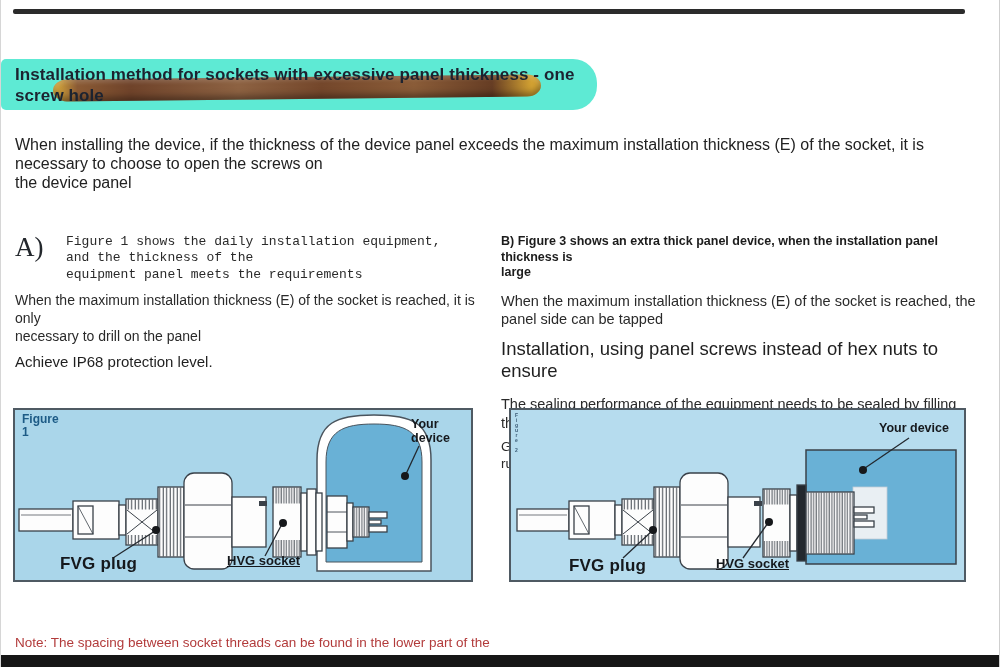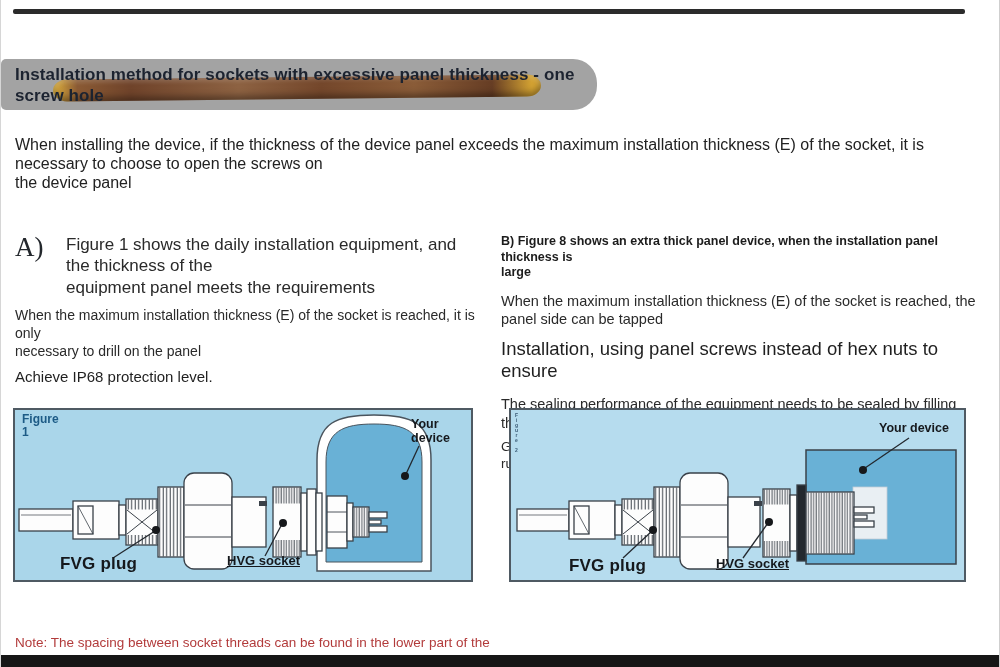--- a/index.html
+++ b/index.html
@@ -8,40 +8,40 @@
     position:relative; width:1000px; height:667px; background:#ffffff;
     font-family:"Liberation Sans", sans-serif; overflow:hidden; margin:0 auto;
     border-left:1px solid #d6d6d6; border-right:1px solid #cfcfcf;
   }
   .preline { white-space:pre-line; }
   .top-bar { position:absolute; left:12px; top:9px; width:952px; height:5px; background:#2b2b2b; border-radius:2px; }
   .bottom-bar { position:absolute; left:0; top:655px; width:1000px; height:12px; background:#161616; }
 
   .title-banner {
     position:absolute; left:0; top:59px; width:596px; height:51px;
-    background:#a3a3a3; border-radius:5px 24px 24px 5px;
+    background:#5eead4; border-radius:5px 24px 24px 5px;
   }
   .brush-stroke {
     position:absolute; left:52px; top:18px; width:488px; height:22px;
     border-radius:14px / 11px; transform:rotate(-0.6deg);
     background:linear-gradient(90deg,#e0b23c 0%,#8a5a34 5%,#6f432a 16%,#8d6242 38%,#74472b 55%,#8a5c38 74%,#663d24 90%,#d2a132 98%);
     box-shadow:inset 0 -4px 6px rgba(0,0,0,0.35), inset 0 3px 4px rgba(255,255,255,0.18);
   }
   .title-text {
     position:relative; z-index:2; padding:5px 14px 0 14px;
     font-size:17px; font-weight:bold; color:#1c2330; line-height:1.25; letter-spacing:0.1px;
   }
 
   .intro-1 { position:absolute; left:14px; top:136px; width:948px; font-size:16px; color:#222; line-height:1.18; }
   .intro-2 { position:absolute; left:11px; top:165px; width:580px; font-size:13.5px; color:#141414; line-height:1.3; }
 
   .col-a { position:absolute; left:8px; top:234px; width:484px; color:#2a2a2a; }
   .col-a .head-row { display:flex; align-items:flex-start; }
   .a-marker { font-family:"Liberation Serif", serif; font-size:27px; color:#23272c; width:57px; padding-left:6px; line-height:1; }
-  .a-heading { font-size:17px; line-height:1.25; width:400px; }
+  .a-heading { font-size:13px; line-height:1.25; width:400px;font-family:Liberation Mono, monospace; }
   .a-p1 { margin-top:9px; font-size:14px; line-height:1.28; padding-left:6px; }
   .a-p2 { margin-top:9px; font-size:14px; line-height:1.28; padding-left:6px; }
   .a-p3 { margin-top:8px; font-size:15px; padding-left:6px; color:#1f1f1f; }
 
   .col-b { position:absolute; left:500px; top:234px; width:480px; color:#2a2a2a; }
   .b-heading { font-size:12.5px; font-weight:bold; line-height:1.25; color:#1c1c1c; }
   .b-p1 { margin-top:11px; font-size:14.5px; line-height:1.28; }
   .b-p2 { margin-top:9px; font-size:18.5px; color:#1f1f1f; }
   .b-p3 { margin-top:13px; font-size:14.5px; line-height:1.28; }
   .b-p4 { margin-top:7px; font-size:13.5px; line-height:1.25; }
@@ -90,21 +90,21 @@
       <div class="a-marker">A)</div>
       <div class="a-heading preline">Figure 1 shows the daily installation equipment, and the thickness of the
 equipment panel meets the requirements</div>
     </div>
     <div class="a-p1 preline">When the maximum installation thickness (E) of the socket is reached, it is only
 necessary to drill on the panel</div>
     <div class="a-p3 preline">Achieve IP68 protection level.</div>
   </div>
 
   <div class="col-b">
-    <div class="b-heading preline">B) Figure 8 shows an extra thick panel device, when the installation panel thickness is
+    <div class="b-heading preline">B) Figure 3 shows an extra thick panel device, when the installation panel thickness is
 large</div>
     <div class="b-p1 preline">When the maximum installation thickness (E) of the socket is reached, the
 panel side can be tapped</div>
     <div class="b-p2 preline">Installation, using panel screws instead of hex nuts to ensure</div>
     <div class="b-p3 preline">The sealing performance of the equipment needs to be sealed by filling
 the socket nut side during installation</div>
     <div class="b-p4 preline">Glue, such as silicone
 rubber.</div>
   </div>
 

